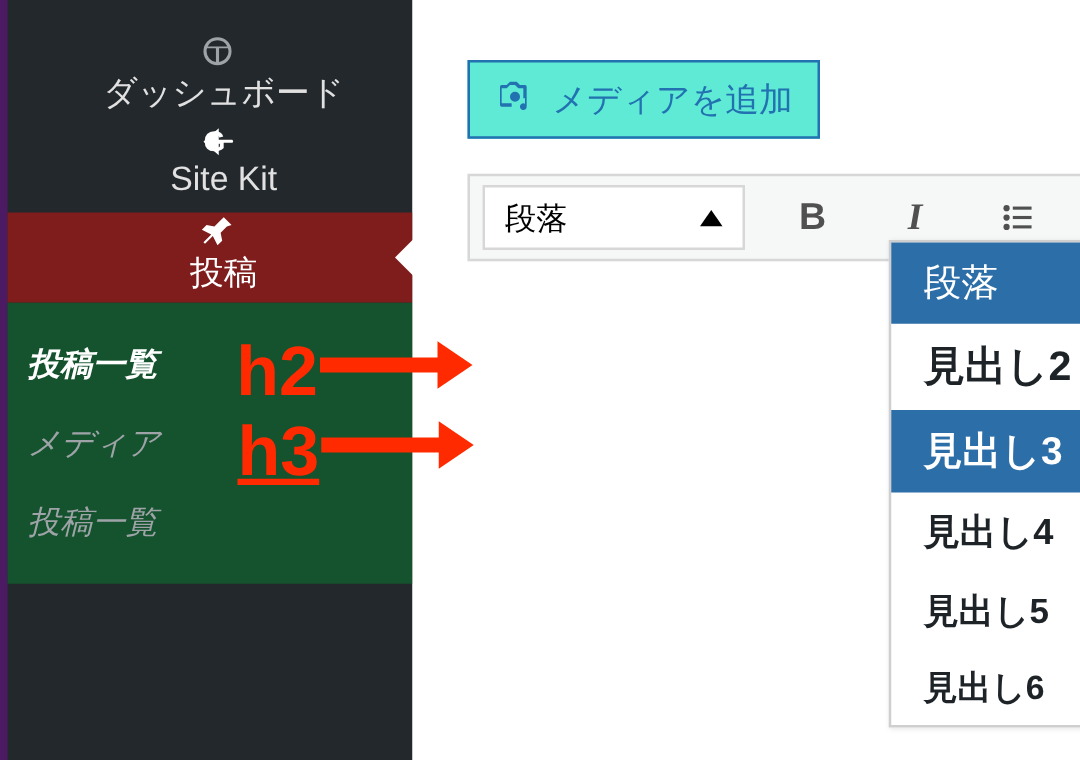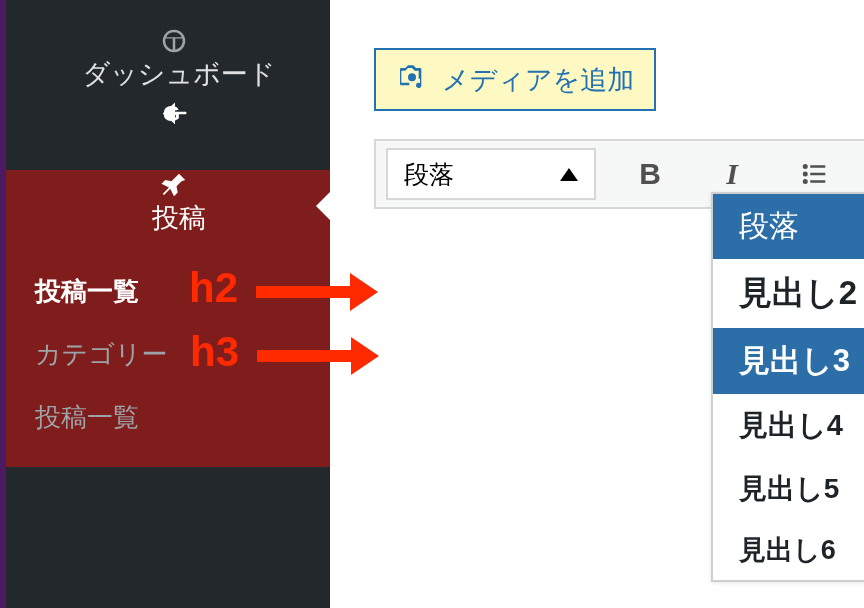--- a/index.html
+++ b/index.html
@@ -36,42 +36,42 @@
     position: absolute;
     right: -1px;
     top: 50%;
     margin-top: -15px;
     width: 0; height: 0;
     border-top: 15px solid transparent;
     border-bottom: 15px solid transparent;
     border-right: 15px solid #fff;
   }
 
-  .submenu { background: #7f1d1d; padding: 18px 0 18px 29px; }
+  .submenu { background: #14532d; padding: 18px 0 18px 16px; font-style: italic; }
   .submenu .sub-item { font-size: 26px; padding: 14px 0; color: #9ea3a8; cursor: default; }
   .submenu .sub-item.current { color: #fff; font-weight: 600; }
 
   
   .main {
     flex: 1;
     background: #fff;
     padding-top: 48px;
     position: relative;
   }
 
   .media-btn {
     display: flex;
     align-items: center;
     margin-left: 44px;
     margin-bottom: 28px;
     border: 2px solid #2271b1;
     color: #2271b1;
     font-size: 27px;
     padding: 10px 20px;
-    background: #fef9c3;
+    background: #5eead4;
     gap: 14px;
     cursor: default;
     width: max-content;
   }
   .media-btn .icon svg { width: 32px; height: 32px; fill: #2271b1; }
 
   .toolbar-row {
     display: flex;
     align-items: center;
     margin-left: 44px;
@@ -119,21 +119,21 @@
   }
   .format-dd .opt.h2 { font-size: 33px; font-weight: 600; }
   .format-dd .opt.h3 { font-size: 31px; font-weight: 600; }
   .format-dd .opt.h4 { font-size: 29px; font-weight: 600; }
   .format-dd .opt.h5 { font-size: 28px; font-weight: 600; }
   .format-dd .opt.h6 { font-size: 27px; font-weight: 600; }
   .format-dd .opt.sel { background: #2c6fa8; color: #fff; }
 
   
   .annot { position: absolute; color: #ff2a00; font-weight: 800; font-family: Arial, sans-serif; }
-  .annot-label { font-size: 42px; }
+  .annot-label { font-size: 56px; }
   .arrow {
     position: absolute;
     height: 12px;
     background: #ff2a00;
   }
   .arrow::after {
     content: "";
     position: absolute;
     right: -24px;
     top: -13px;
@@ -160,34 +160,35 @@
     <span>ダッシュボード</span>
   </div>
 
   <div class="side-item">
     <span class="icon">
       <svg viewBox="0 0 24 24">
           <path d="M21 11h-8.2V3.6L3 12.3 12.8 21V13H21c.6 0 1-.4 1-1s-.4-1-1-1z" fill="#fff"></path>
           <text x="3" y="18" font-size="18" font-weight="bold" fill="#fff">G</text>
         </svg>
     </span>
+    <span>Site Kit</span>
   </div>
 
   <div class="side-item active">
     <span class="icon">
       <svg viewBox="0 0 24 24">
           <path d="M16 3l5 5-3 1-4 4 1 5-3 3-3-6-5 5-1-1 5-5-6-3 3-3 5 1 4-4z"></path>
         </svg>
     </span>
     <span>投稿</span>
   </div>
 
   <div class="submenu">
     <div class="sub-item current">投稿一覧</div>
-    <div class="sub-item">カテゴリー</div>
+    <div class="sub-item">メディア</div>
     <div class="sub-item">投稿一覧</div>
   </div>
 
 
   <div class="side-item muted" style="height:50px;">
     
     
   </div>
 </div>
 
@@ -230,14 +231,14 @@
     <div class="opt h4">見出し4</div>
     <div class="opt h5">見出し5</div>
     <div class="opt h6">見出し6</div>
   </div>
 
 </div>
 
 <span class="annot annot-label" style="left:189px; top:264px;">h2</span>
 <div class="arrow" style="left:256px; top:286px; width:98px;"></div>
 
-<span class="annot annot-label" style="left:190px; top:328px;">h3</span>
+<span class="annot annot-label" style="left:190px; top:328px;text-decoration:underline;">h3</span>
 <div class="arrow" style="left:257px; top:350px; width:98px;"></div>
 
 </body></html>

